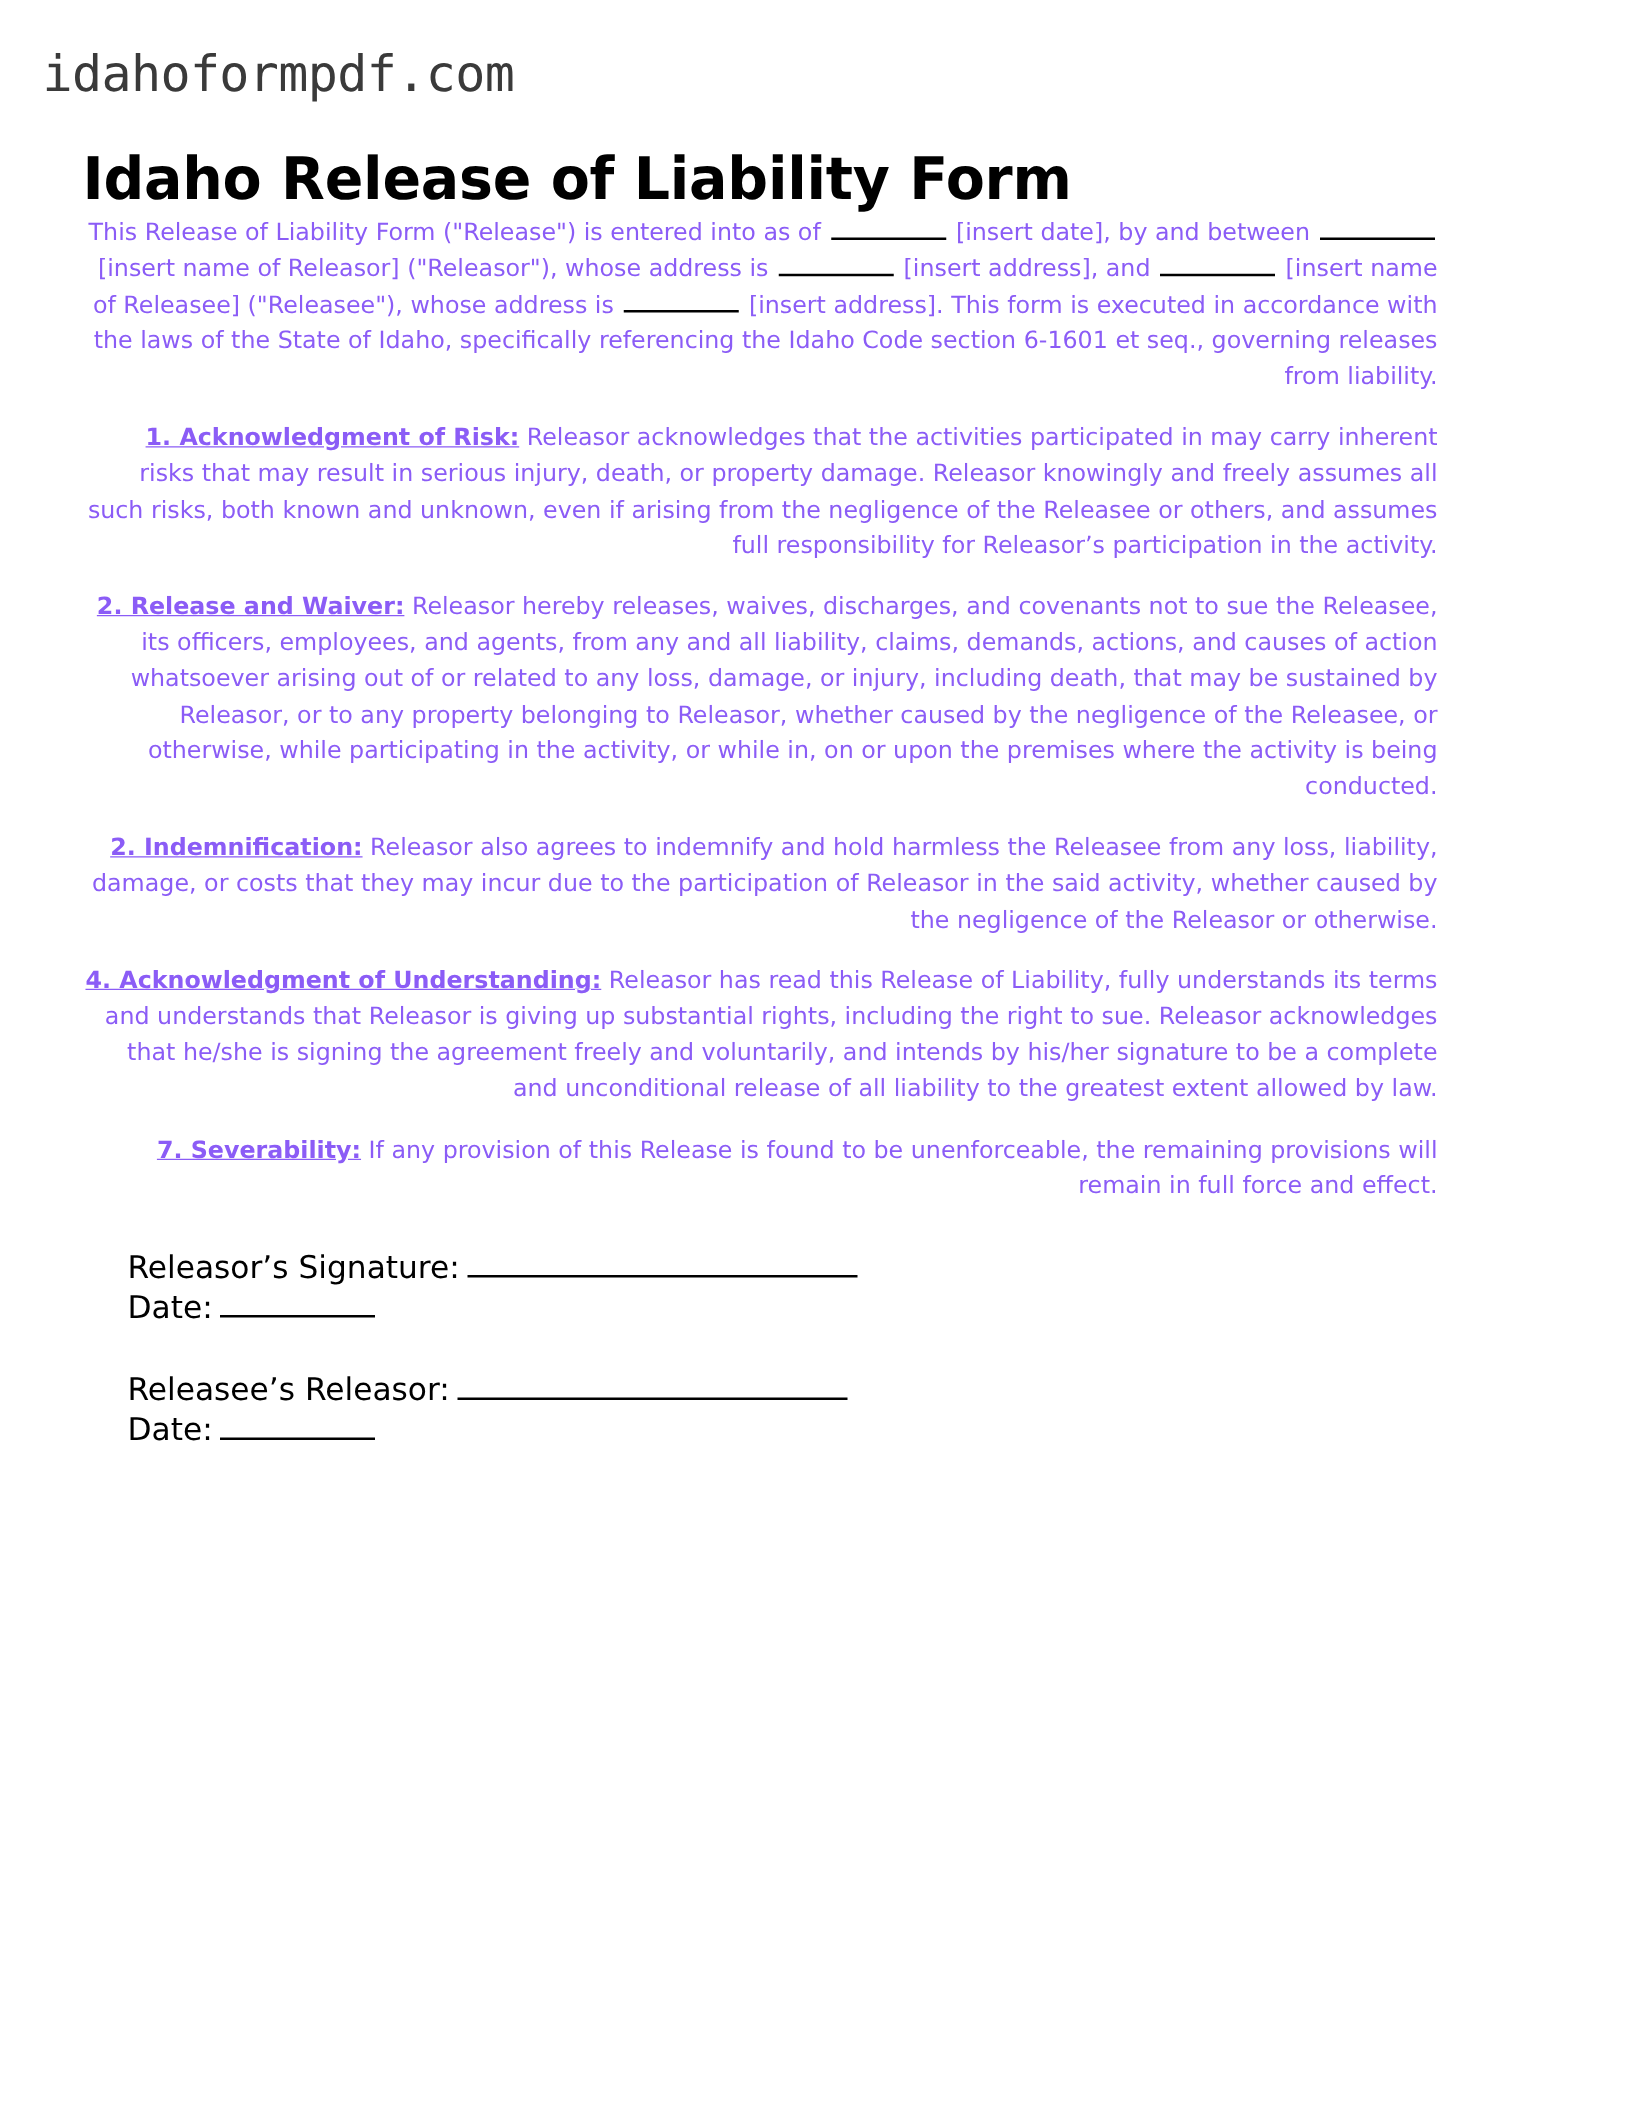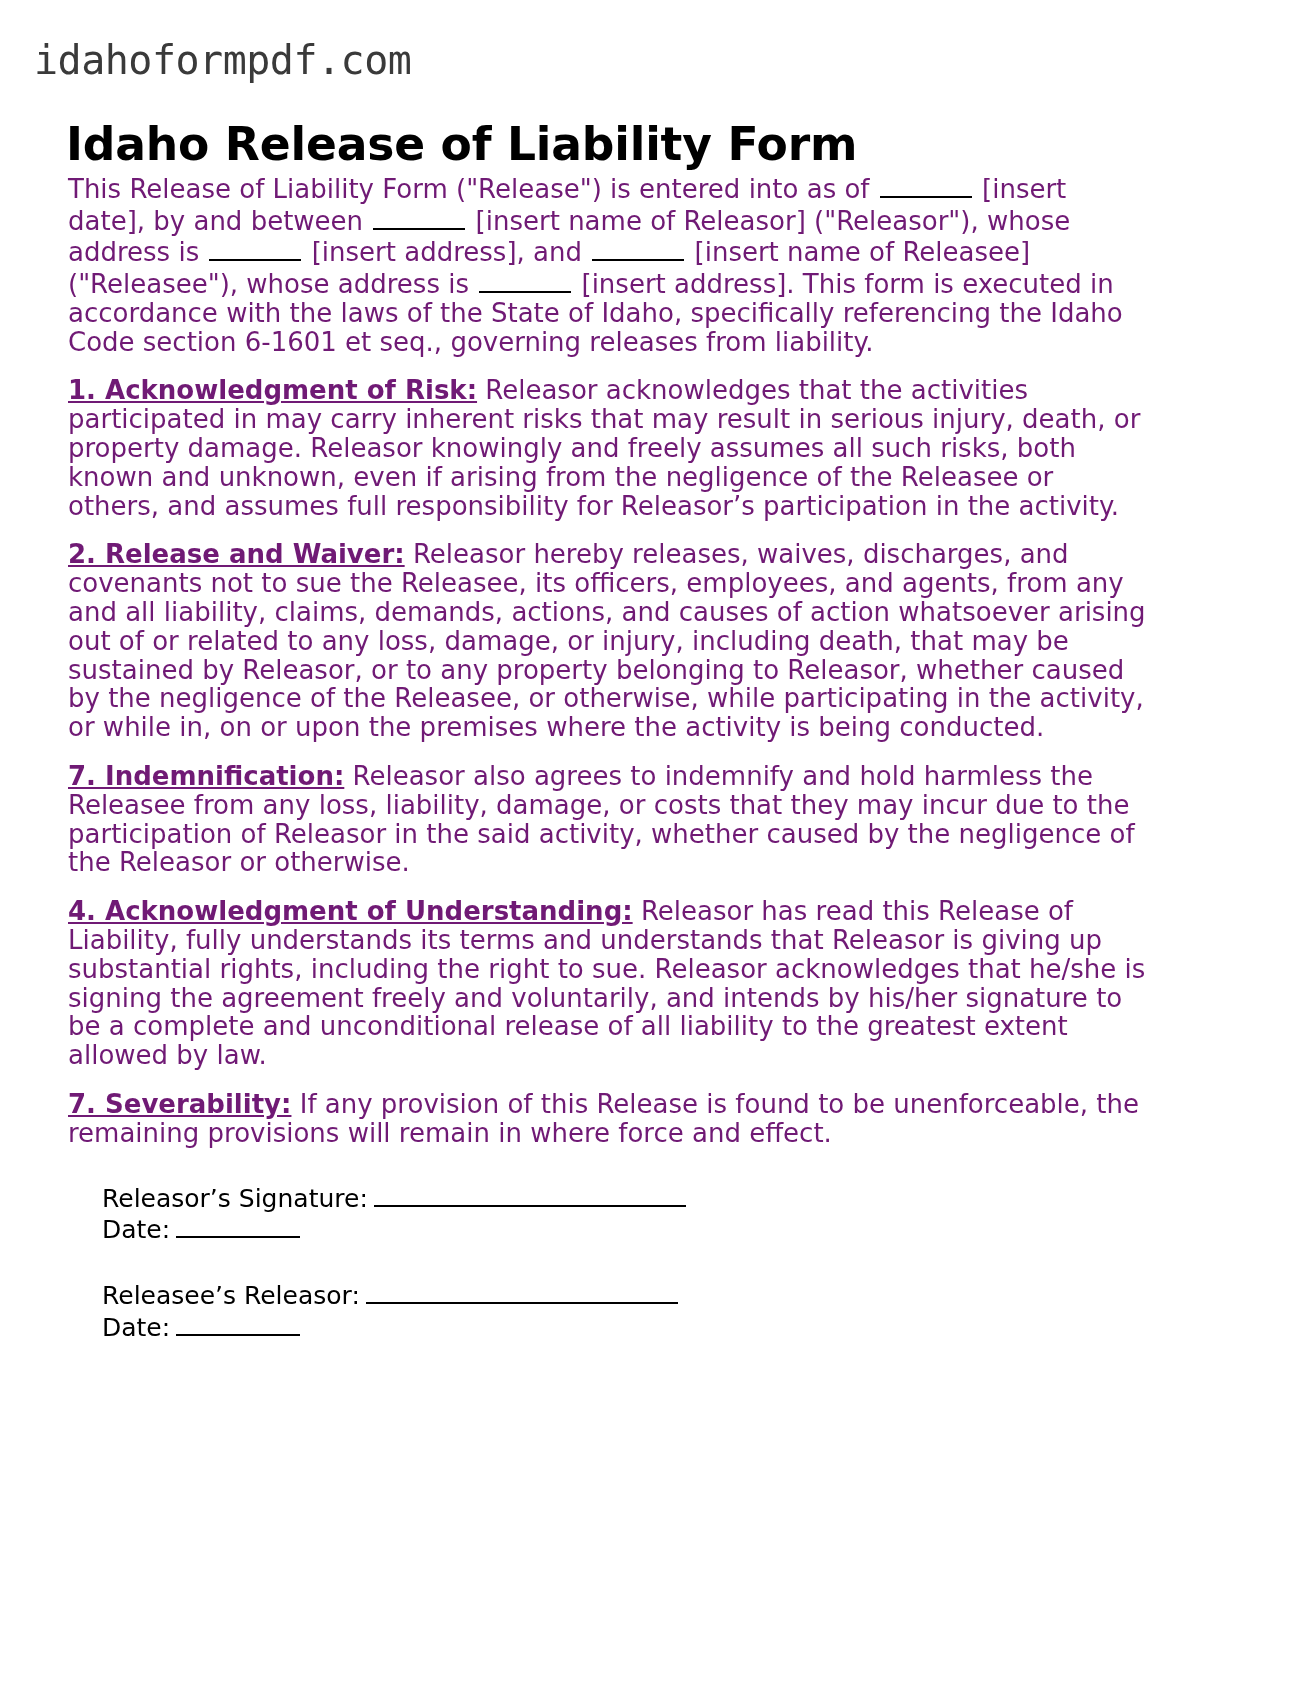--- a/index.html
+++ b/index.html
@@ -42,24 +42,24 @@
     transform-origin: left top;
   }
   .body-wrap {
     position: absolute;
     left: 68px;
     top: 172px;
     width: 1082px;
   }
   p.para {
     margin: 0 0 20px 0;
-    font-size: 26px;
+    font-size: 19px;
     line-height: 28.8px;
-    text-align: left;
-    color: #701a75;
+    text-align: right;
+    color: #8b5cf6;
     word-spacing: 0px;
   }
   p.para:last-child { margin-bottom: 0; }
   .sec-head {
     font-weight: bold;
     text-decoration: underline;
   }
   .blank {
     display: inline-block;
     border-bottom: 2px solid #000;
@@ -96,25 +96,25 @@
   <h1 class="doc-title">Idaho Release of Liability Form</h1>
 
   <div class="body-wrap">
 
     <p class="para"><span>This Release of Liability Form ("Release") is entered into as of</span> <span class="blank"></span> <span>[insert date], by and between</span> <span class="blank"></span> <span>[insert name of Releasor] ("Releasor"), whose address is</span> <span class="blank"></span> <span>[insert address], and</span> <span class="blank"></span> <span>[insert name of Releasee] ("Releasee"), whose address is</span> <span class="blank"></span> <span>[insert address]. This form is executed in accordance with the laws of the State of Idaho, specifically referencing the Idaho Code section 6-1601 et seq., governing releases from liability.</span></p>
 
     <p class="para"><span class="sec-head">1. Acknowledgment of Risk:</span> <span>Releasor acknowledges that the activities participated in may carry inherent risks that may result in serious injury, death, or property damage. Releasor knowingly and freely assumes all such risks, both known and unknown, even if arising from the negligence of the Releasee or others, and assumes full responsibility for Releasor’s participation in the activity.</span></p>
 
     <p class="para"><span class="sec-head">2. Release and Waiver:</span> <span>Releasor hereby releases, waives, discharges, and covenants not to sue the Releasee, its officers, employees, and agents, from any and all liability, claims, demands, actions, and causes of action whatsoever arising out of or related to any loss, damage, or injury, including death, that may be sustained by Releasor, or to any property belonging to Releasor, whether caused by the negligence of the Releasee, or otherwise, while participating in the activity, or while in, on or upon the premises where the activity is being conducted.</span></p>
 
-    <p class="para"><span class="sec-head">7. Indemnification:</span> <span>Releasor also agrees to indemnify and hold harmless the Releasee from any loss, liability, damage, or costs that they may incur due to the participation of Releasor in the said activity, whether caused by the negligence of the Releasor or otherwise.</span></p>
+    <p class="para"><span class="sec-head">2. Indemnification:</span> <span>Releasor also agrees to indemnify and hold harmless the Releasee from any loss, liability, damage, or costs that they may incur due to the participation of Releasor in the said activity, whether caused by the negligence of the Releasor or otherwise.</span></p>
 
     <p class="para"><span class="sec-head">4. Acknowledgment of Understanding:</span> <span>Releasor has read this Release of Liability, fully understands its terms and understands that Releasor is giving up substantial rights, including the right to sue. Releasor acknowledges that he/she is signing the agreement freely and voluntarily, and intends by his/her signature to be a complete and unconditional release of all liability to the greatest extent allowed by law.</span></p>
 
-    <p class="para"><span class="sec-head">7. Severability:</span> <span>If any provision of this Release is found to be unenforceable, the remaining provisions will remain in where force and effect.</span></p>
+    <p class="para"><span class="sec-head">7. Severability:</span> <span>If any provision of this Release is found to be unenforceable, the remaining provisions will remain in full force and effect.</span></p>
 
 
 
     <div class="sig-block">
       <div class="sig-line-row"><span>Releasor’s Signature:</span><span class="rule sig"></span></div>
       <div class="sig-line-row"><span>Date:</span><span class="rule date"></span></div>
     </div>
 
     <div class="sig-block">
       <div class="sig-line-row"><span>Releasee’s Releasor:</span><span class="rule sig"></span></div>

